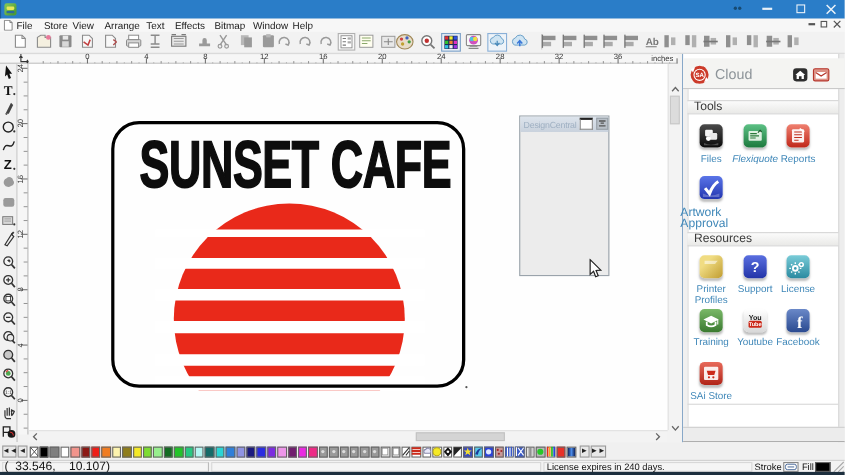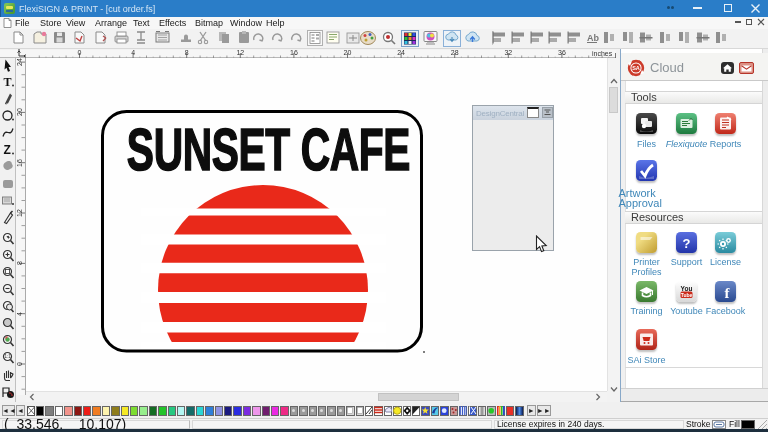--- a/index.html
+++ b/index.html
@@ -4,21 +4,20 @@
 *{margin:0;padding:0;box-sizing:border-box;}
 html,body{width:768px;height:432px;overflow:hidden;font-family:"Liberation Sans",sans-serif;background:#fff;}
 .ab{position:absolute;}
 #win{position:relative;width:768px;height:432px;background:#f2f2f2;}
 </style></head><body>
 <div id="win">
 <div class="ab" style="left:0px;top:0px;width:768px;height:17px;background:#2a7dc8;border-left:1px solid #1b5a94;"></div>
 <div class="ab" style="left:4px;top:3px;width:11px;height:11px;background:linear-gradient(135deg,#7ec252 20%,#4e9c34 80%);border-radius:2px;"></div>
 <div class="ab" style="left:6px;top:6px;width:7px;height:3px;background:#e8e85a;border-radius:1px;"></div>
 <div class="ab" style="left:6px;top:10px;width:7px;height:2px;background:#2a6a9a;"></div>
-<div class="ab" style="left:19px;top:3px;width:320px;height:12px;color:#d5e6f5;font-size:9px;line-height:12px;white-space:nowrap;">FlexiSIGN &amp; PRINT - [cut order.fs]</div>
 <div class="ab" style="left:667px;top:6px;width:3px;height:3px;background:#174a72;border-radius:50%;"></div>
 <div class="ab" style="left:671px;top:6px;width:3px;height:3px;background:#174a72;border-radius:50%;"></div>
 <div class="ab" style="left:693px;top:7px;width:9px;height:2px;background:#e8f1f8;"></div>
 <div class="ab" style="left:724px;top:4px;width:8px;height:8px;border:1.5px solid #e8f1f8;"></div>
 <svg class="ab" style="left:750px;top:3px;" width="11" height="11">
       <path d="M1.5 1.5 L9.5 9.5 M9.5 1.5 L1.5 9.5" stroke="#e8f1f8" stroke-width="1.4"></path>
     </svg>
 <div class="ab" style="left:0px;top:17px;width:768px;height:12px;background:#f7f7f7;"></div>
 <svg class="ab" style="left:3px;top:18px;" width="9" height="10">
       <path d="M1 0.5 h5 l2 2 v7 h-7 z" fill="#fff" stroke="#777" stroke-width="0.8"></path>
@@ -635,21 +634,21 @@
       <path d="M6.8 0 v9" stroke="#2848d8" stroke-width="1.6"></path>
     </svg>
 <div class="ab" style="left:505.8999999999995px;top:406px;width:8.5px;height:9.5px;background:#e83028;border:1px solid #666;"></div>
 <div class="ab" style="left:515.2999999999995px;top:406px;width:8.5px;height:9.5px;background:linear-gradient(90deg,#0a1a50,#4a8ae8,#0a1a50);border:1px solid #666;"></div>
 <div class="ab" style="left:526.6999999999995px;top:405px;width:9px;height:11px;background:#e8e8e8;border:1px solid #999;"></div>
 <div class="ab" style="left:526.6999999999995px;top:405px;width:9px;height:11px;font-size:7px;line-height:11px;text-align:center;color:#222;font-weight:bold;">►</div>
 <div class="ab" style="left:536.6999999999995px;top:405px;width:14px;height:11px;background:#e8e8e8;border:1px solid #999;"></div>
 <div class="ab" style="left:536.6999999999995px;top:405px;width:14px;height:11px;font-size:7px;line-height:11px;text-align:center;color:#222;font-weight:bold;">►►</div>
 <div class="ab" style="left:0px;top:418px;width:768px;height:11px;background:#f2f2f2;border-top:1px solid #cfcfcf;"></div>
 <div class="ab" style="left:2px;top:419.5px;width:188px;height:9px;background:#f5f5f5;border:1px solid #d8d8d8;border-right:1px solid #bbb;"></div>
-<div class="ab" style="left:4px;top:419.5px;width:180px;height:9px;color:#111;font-size:14px;line-height:9px;white-space:pre;">(  33.546,    10.107)</div>
+<div class="ab" style="left:4px;top:419.5px;width:180px;height:9px;color:#111;font-size:11px;line-height:9px;white-space:pre;">(  33.546,    10.107)</div>
 <div class="ab" style="left:192px;top:419.5px;width:300px;height:9px;background:#f5f5f5;border:1px solid #d8d8d8;"></div>
 <div class="ab" style="left:494px;top:419.5px;width:190px;height:9px;background:#f5f5f5;border:1px solid #d8d8d8;"></div>
 <div class="ab" style="left:497px;top:419.5px;width:180px;height:9px;color:#111;font-size:8.5px;line-height:9px;">License expires in 240 days.</div>
 <div class="ab" style="left:686px;top:419px;width:26px;height:10px;color:#111;font-size:8.5px;line-height:10px;">Stroke</div>
 <div class="ab" style="left:712px;top:419.5px;width:14px;height:9px;background:#fdfdfd;border:1px solid #888;"></div>
 <svg class="ab" style="left:713px;top:420.5px;" width="12" height="7">
       <rect x="1" y="1" width="10" height="5" rx="2" fill="none" stroke="#4a6a9a" stroke-width="0.9"></rect>
       <path d="M3 3.5 h6" stroke="#4a6a9a" stroke-width="0.9"></path>
     </svg>
 <div class="ab" style="left:729px;top:419px;width:16px;height:10px;color:#111;font-size:8.5px;line-height:10px;">Fill</div>

